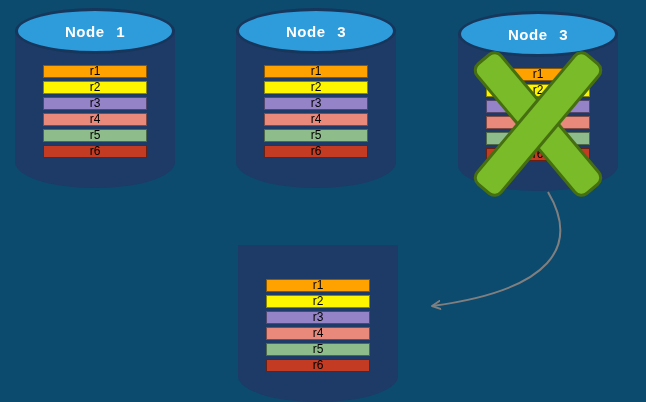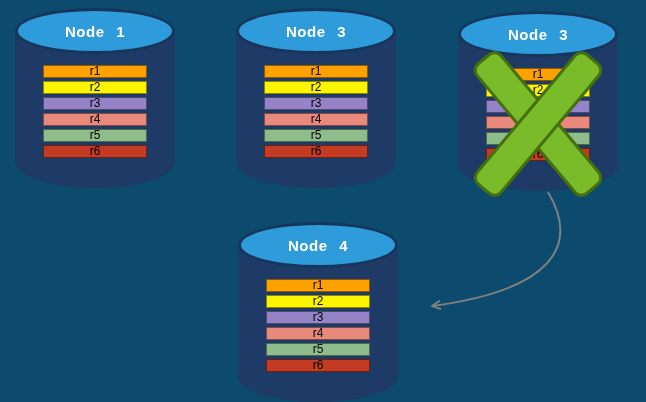--- a/index.html
+++ b/index.html
@@ -140,23 +140,20 @@
       <div class="record" style="background: rgb(194, 59, 34);">r6</div>
     </div>
     <div class="fail-x">
       <div class="xbar xbar-1"></div>
       <div class="xbar xbar-2"></div>
     </div>
   </div>
 
   <div class="cylinder" style="left:238px; top:222px;">
     <div class="cyl-body"></div>
-    <div class="cyl-top">
-      <span class="node-label">Node 4</span>
-    </div>
     <div class="records">
       <div class="record" style="background: rgb(255, 162, 0);">r1</div>
       <div class="record" style="background: rgb(253, 245, 0);">r2</div>
       <div class="record" style="background: rgb(149, 131, 200);">r3</div>
       <div class="record" style="background: rgb(232, 137, 124);">r4</div>
       <div class="record" style="background: rgb(142, 189, 139);">r5</div>
       <div class="record" style="background: rgb(194, 59, 34);">r6</div>
     </div>
   </div>
 

